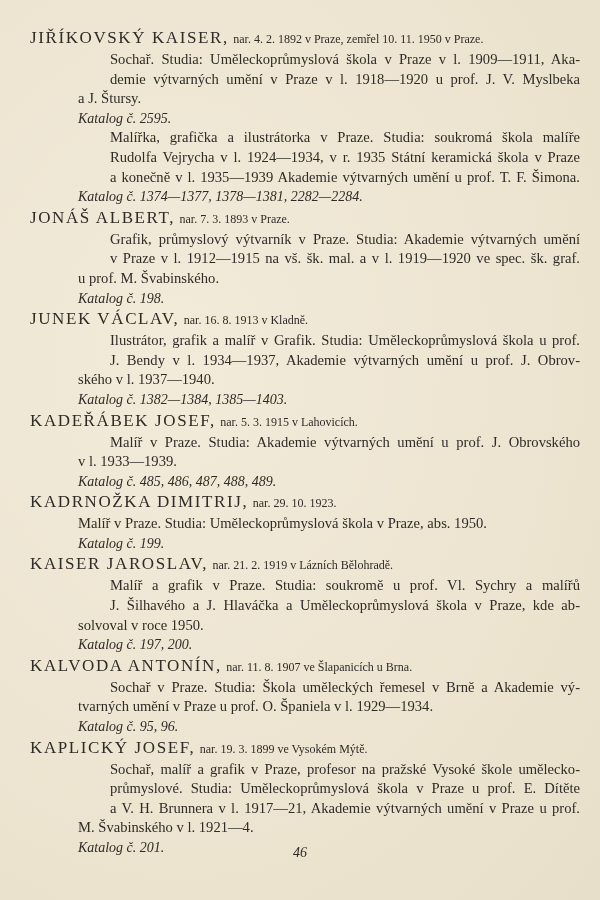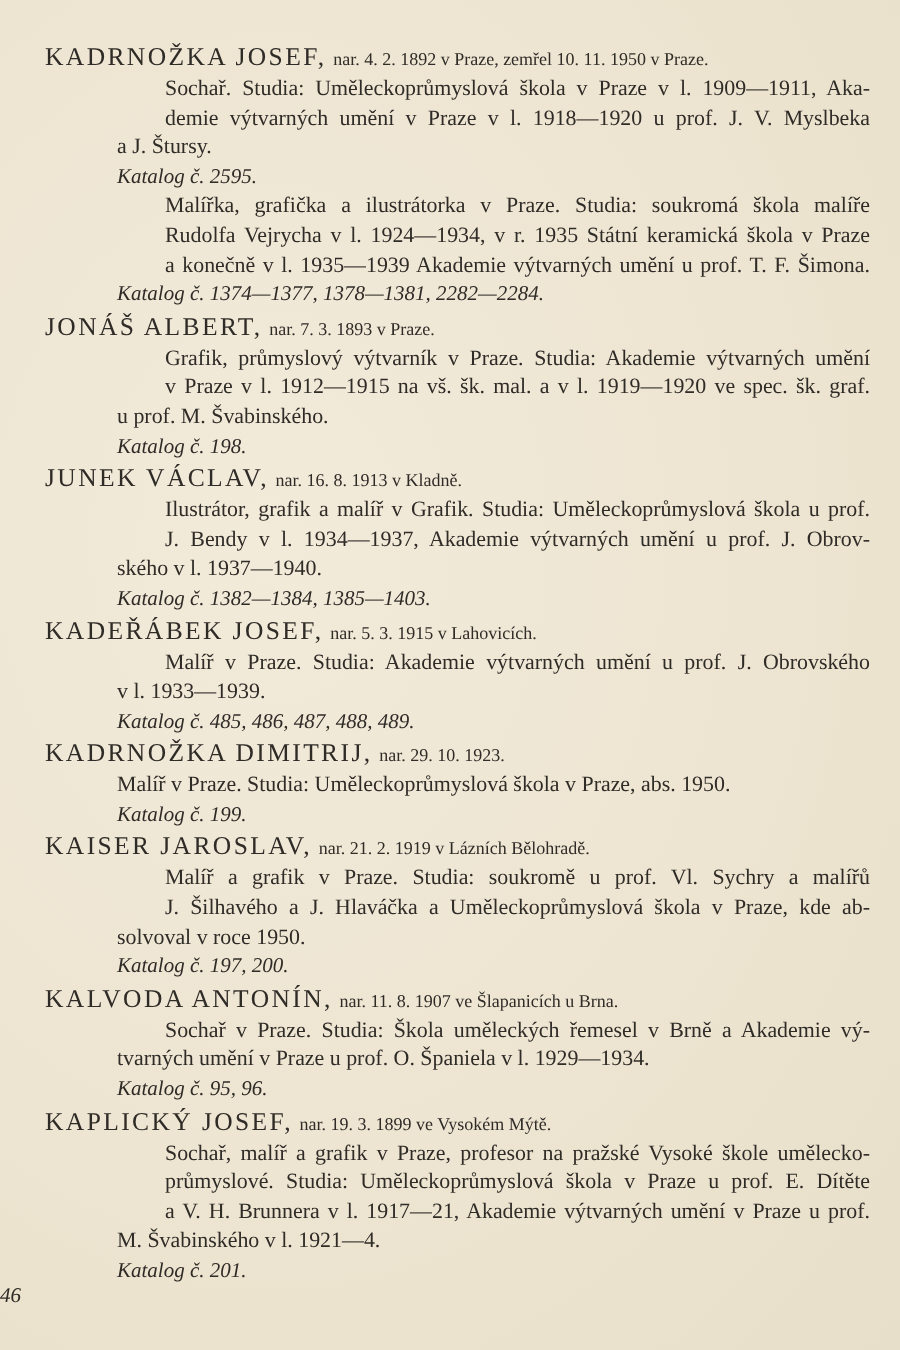--- a/index.html
+++ b/index.html
@@ -20,31 +20,31 @@
   .name { letter-spacing:1.6px; }
   .birth { font-size:12px; letter-spacing:0; }
   .body {
     margin-left:48px; font-size:14.6px; line-height:19.6px;
     text-align:justify; text-align-last:left;
   }
   .body .ln { display:block; }
   .body .ln.j { text-align:justify; text-align-last:justify;margin-left:32px; }
   .cat { font-style:italic; font-size:14px; line-height:19.6px; display:block; }
   .pagenum {
-    position:absolute; left:0; width:600px; top:845px; text-align:left;
-    font-style:italic; font-size:14px; color:#2f2b27;margin-top:12px;
+    position:absolute; left:0; width:600px; top:845px; text-align:center;
+    font-style:italic; font-size:14px; color:#2f2b27;
   }
 </style>
 </head>
 <body>
 
 <div class="page">
 
   <div class="entry">
-    <div class="head"><span class="name">KADRNOŽKA JOSEF,</span> <span class="birth">nar. 4. 2. 1892 v Praze, zemřel 10. 11. 1950 v Praze.</span></div>
+    <div class="head"><span class="name">JIŘÍKOVSKÝ KAISER,</span> <span class="birth">nar. 4. 2. 1892 v Praze, zemřel 10. 11. 1950 v Praze.</span></div>
     <div class="body">
       <span class="ln j">Sochař. Studia: Uměleckoprůmyslová škola v Praze v l. 1909—1911, Aka-</span>
       <span class="ln j">demie výtvarných umění v Praze v l. 1918—1920 u prof. J. V. Myslbeka</span>
       <span class="ln">a J. Štursy.</span>
       <span class="cat">Katalog č. 2595.</span>
     </div>
   </div>
 
   <div class="entry">
     <div class="body">

